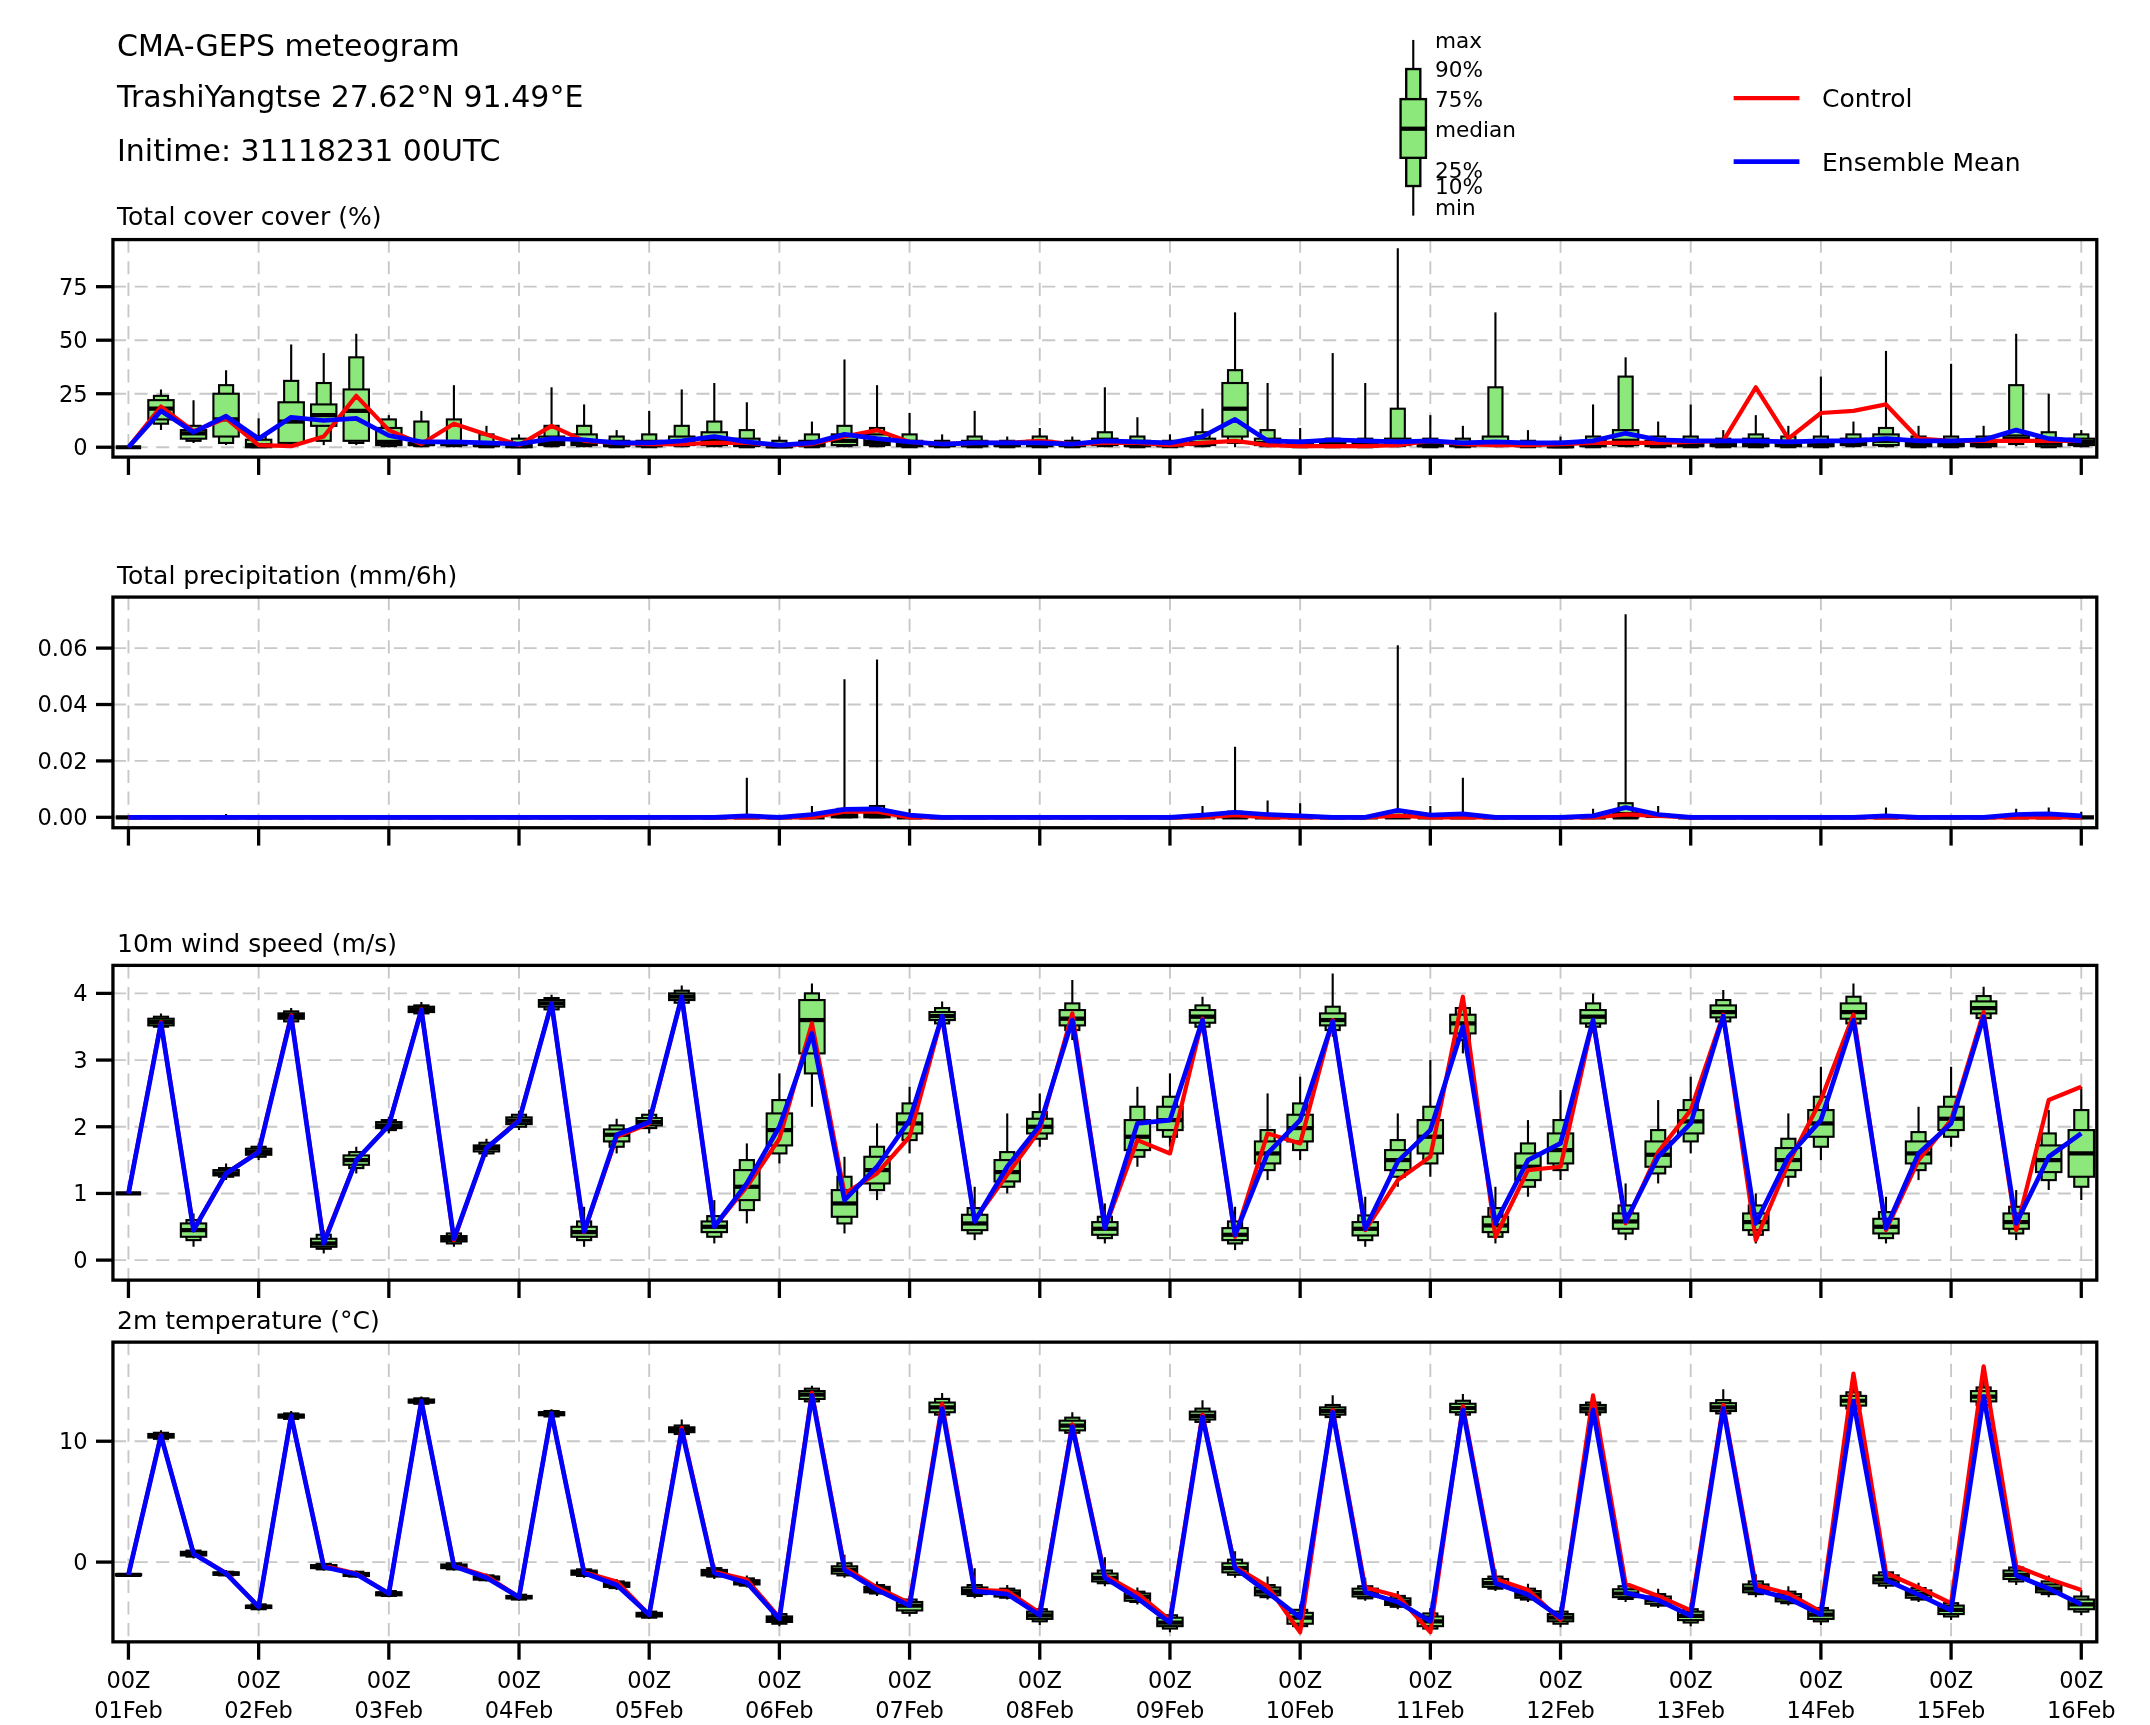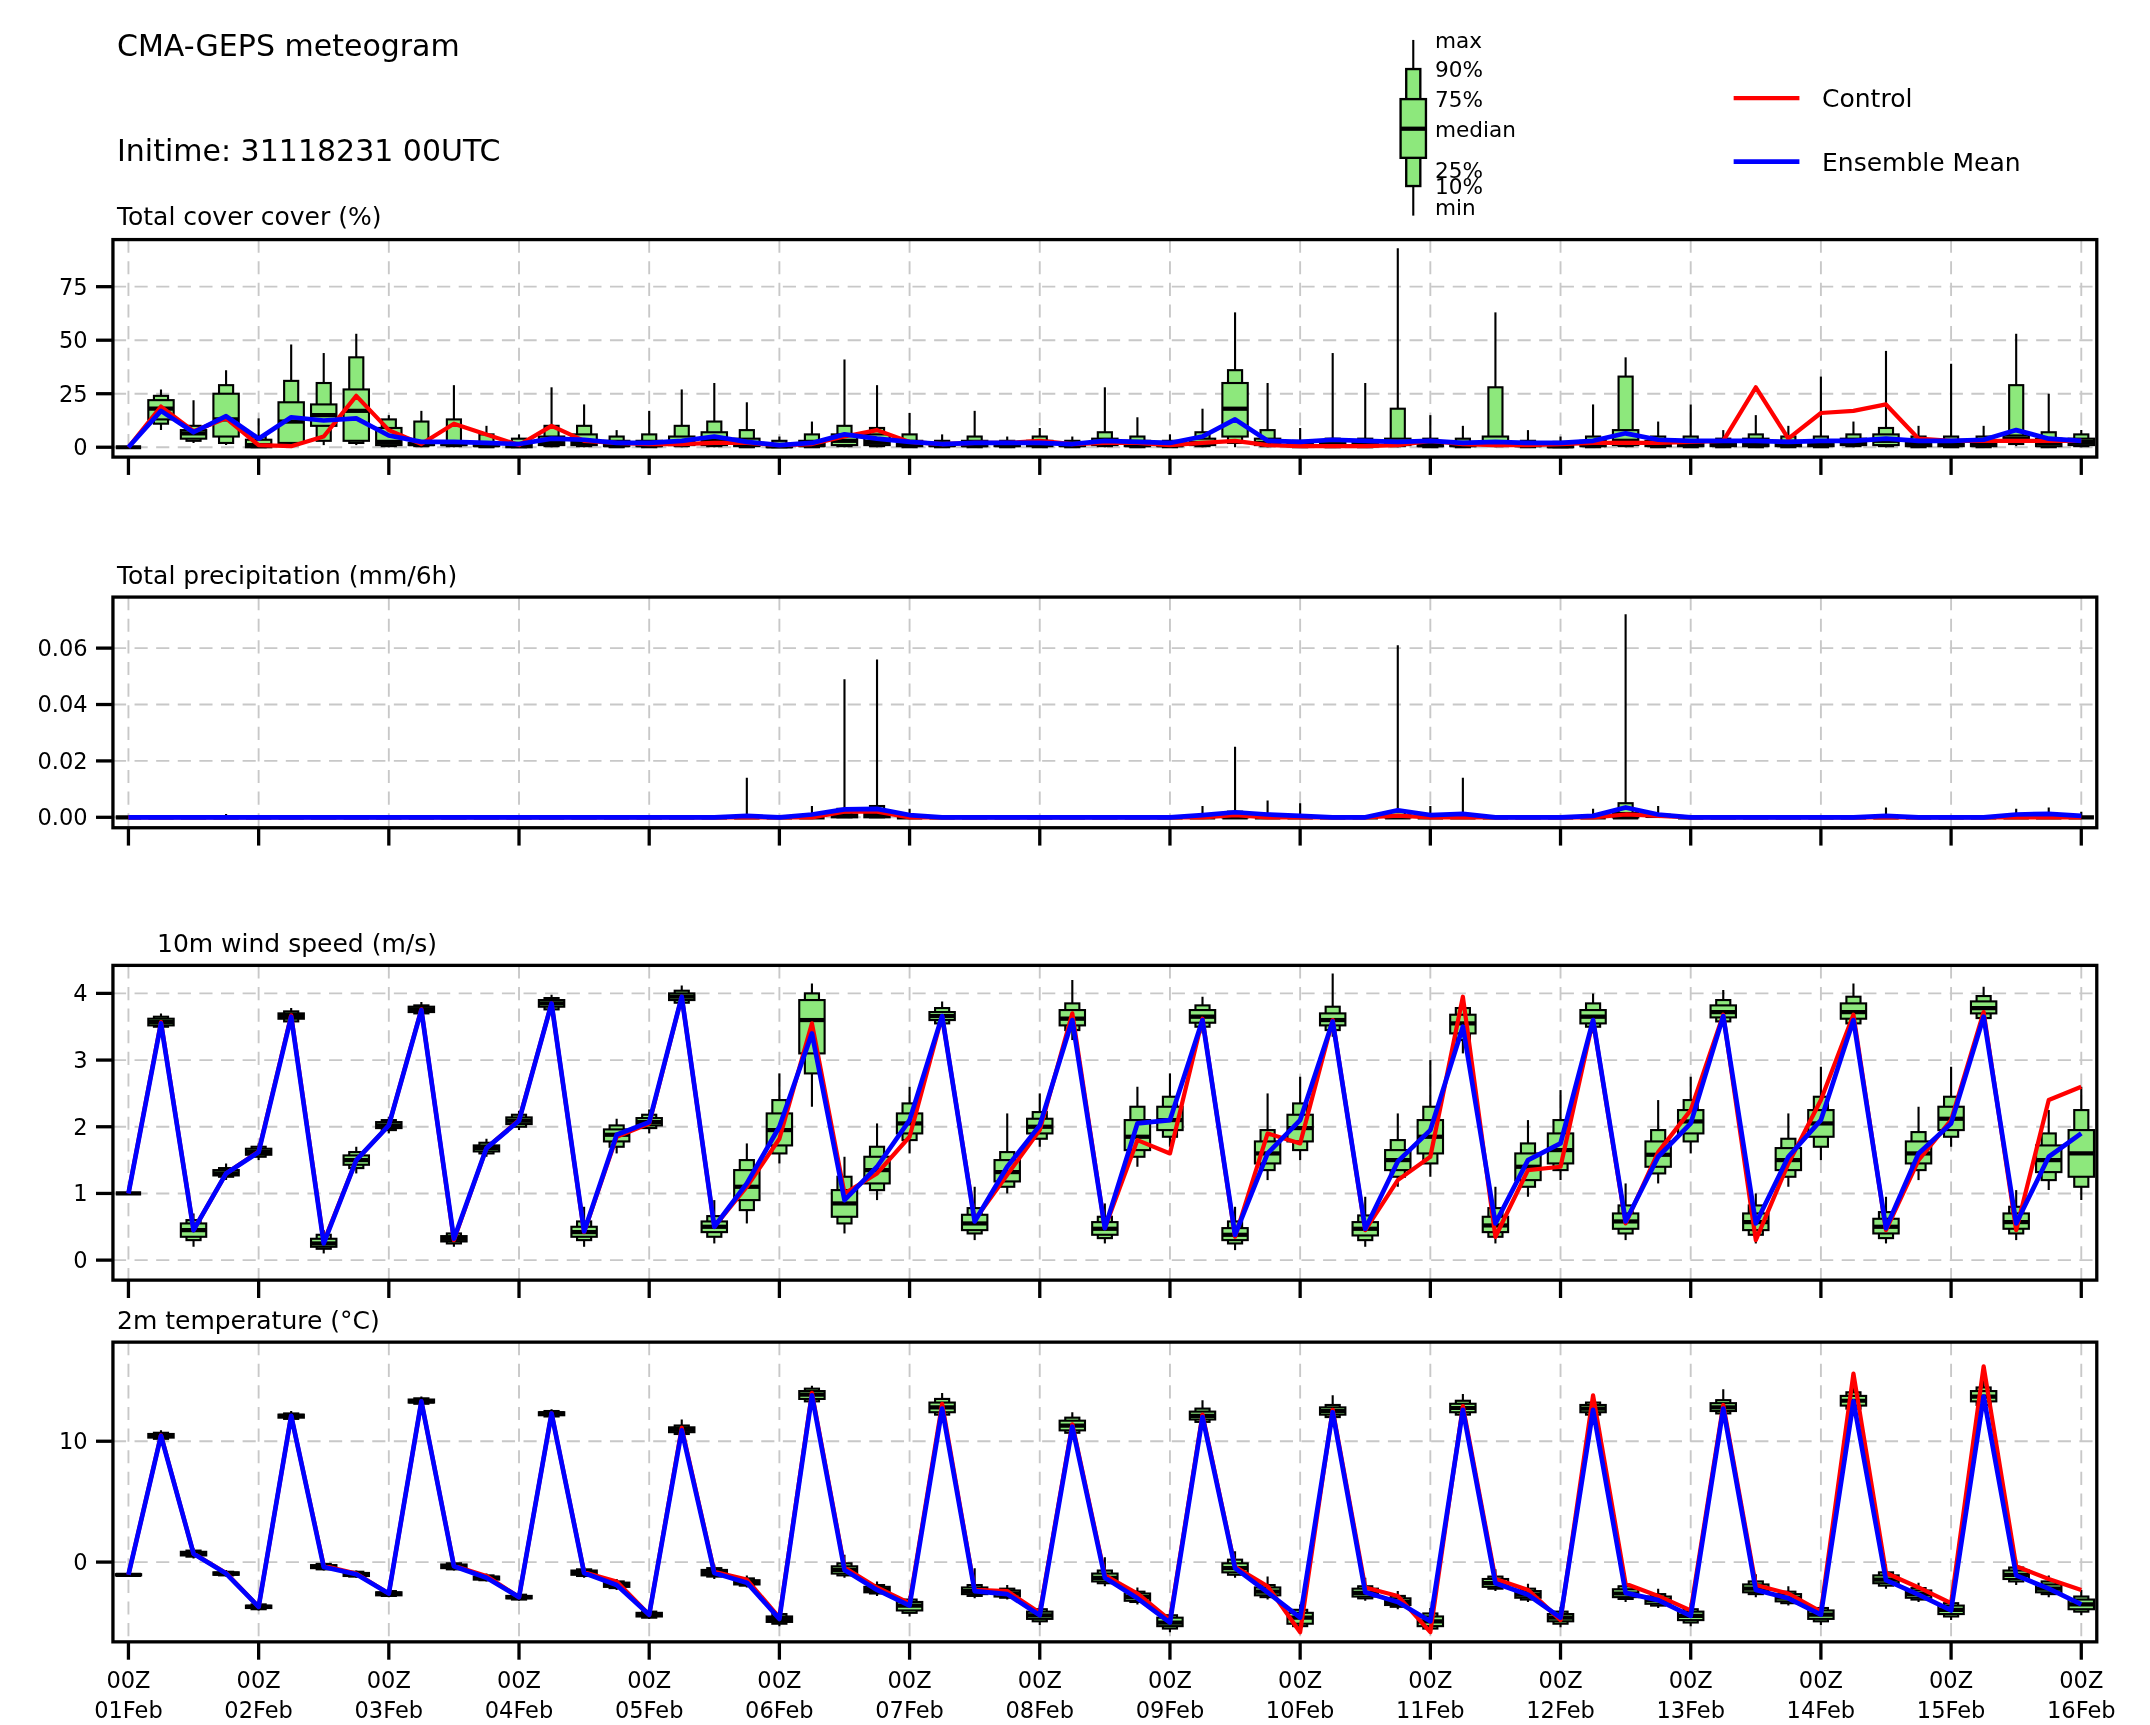--- a/index.html
+++ b/index.html
@@ -1260,25 +1260,26 @@
         <line x1="3008" y1="85" x2="3008" y2="459" stroke="#000" stroke-width="4.5"></line>
         <rect x="2993" y="147" width="30" height="249" fill="#8de87c" stroke="#000" stroke-width="5"></rect>
         <rect x="2981" y="211" width="54" height="125" fill="#8de87c" stroke="#000" stroke-width="5"></rect>
         <line x1="2981" y1="274" x2="3035" y2="274" stroke="#000" stroke-width="9"></line>
       </g>
       <line x1="3690" y1="209" x2="3830" y2="209" stroke="#ff0000" stroke-width="9"></line>
       <line x1="3690" y1="344" x2="3830" y2="344" stroke="#0000ff" stroke-width="10"></line>
     </svg>
 
   <div class="overlay main-title" style="left:117px;top:28px;">CMA-GEPS meteogram</div>
+  <div class="overlay main-title" style="left:117px;top:79px;">TrashiYangtse 27.62°N 91.49°E</div>
   <div class="overlay main-title" style="left:117px;top:133px;">Initime: 31118231 00UTC</div>
 
   <div class="overlay panel-title" style="left:117px;top:202px;">Total cover cover (%)</div>
   <div class="overlay panel-title" style="left:117px;top:561px;">Total precipitation (mm/6h)</div>
-  <div class="overlay panel-title" style="left:117px;top:929px;margin-left:40px;">10m wind speed (m/s)</div>
+  <div class="overlay panel-title" style="left:117px;top:929px;">10m wind speed (m/s)</div>
   <div class="overlay panel-title" style="left:117px;top:1306px;">2m temperature (°C)</div>
 
   <div class="overlay legend-small" style="left:1435px;top:28px;">max</div>
   <div class="overlay legend-small" style="left:1435px;top:57px;">90%</div>
   <div class="overlay legend-small" style="left:1435px;top:87px;">75%</div>
   <div class="overlay legend-small" style="left:1435px;top:117px;">median</div>
   <div class="overlay legend-small" style="left:1435px;top:158px;">25%</div>
   <div class="overlay legend-small" style="left:1435px;top:174px;">10%</div>
   <div class="overlay legend-small" style="left:1435px;top:195px;">min</div>
 

